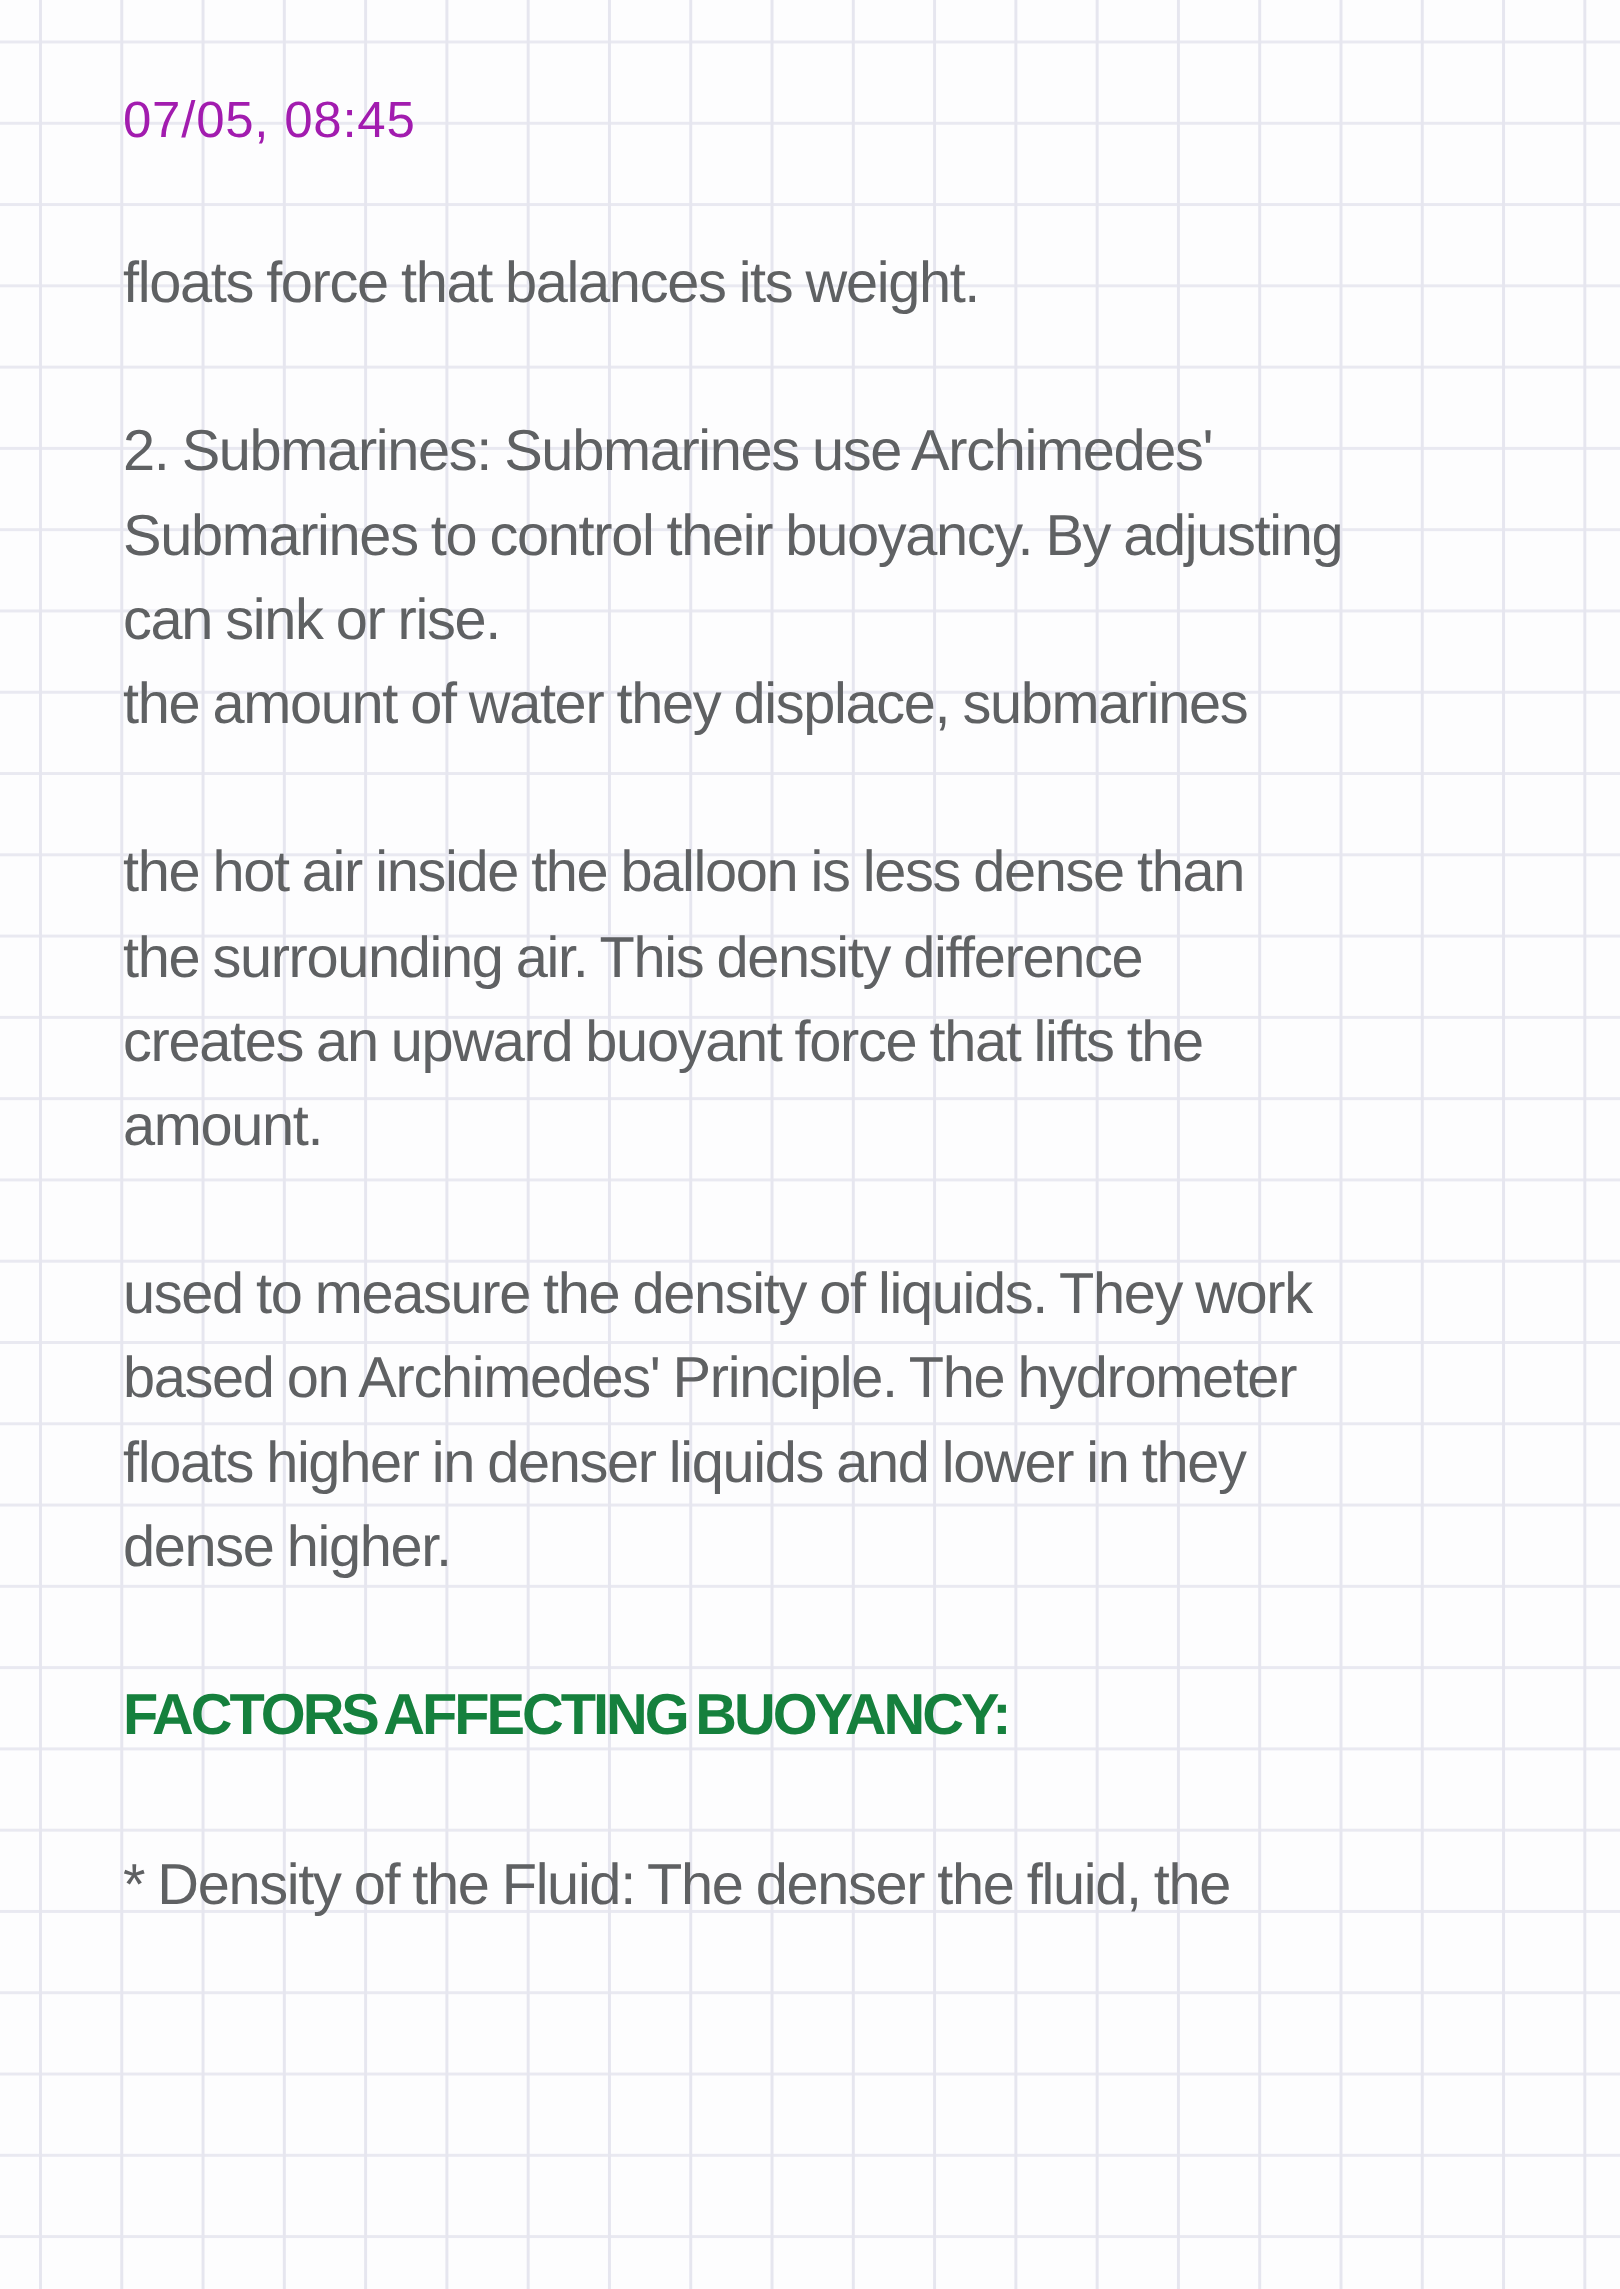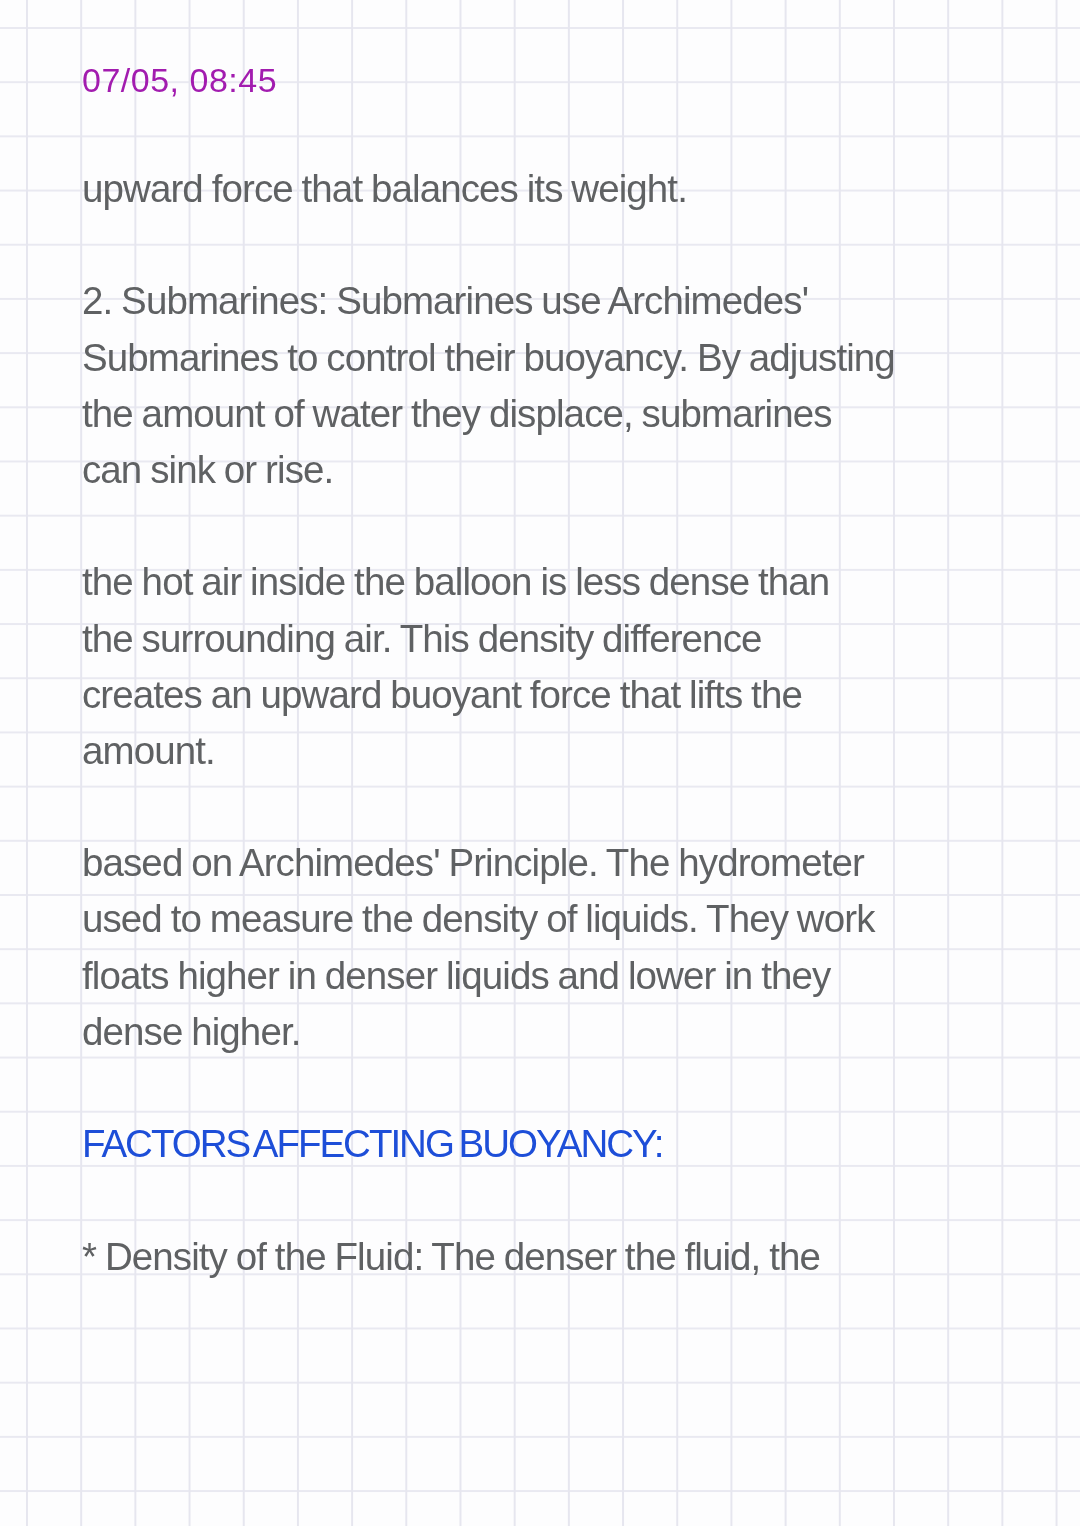--- a/index.html
+++ b/index.html
@@ -49,57 +49,57 @@
     .line {
       display: block;
       white-space: nowrap;
       height: 56.2px;
     }
     .blank {
       display: block;
       height: 56.2px;
     }
     .heading {
-      font-weight: normal;
+      font-weight: bold;
       letter-spacing: -2px;
       word-spacing: -3px;
-      color: #1d4ed8;
+      color: #15803d;
     }
   </style>
 </head>
 <body>
 
 <div class="page">
   <div class="timestamp">07/05, 08:45</div>
 
   <div class="content">
     <div>
-      <span class="line">upward force that balances its weight.</span>
+      <span class="line">floats force that balances its weight.</span>
     </div>
     <span class="blank"></span>
 
     <div>
       <span class="line">2. Submarines: Submarines use Archimedes'</span>
       <span class="line">Submarines to control their buoyancy. By adjusting</span>
+      <span class="line">can sink or rise.</span>
       <span class="line">the amount of water they displace, submarines</span>
-      <span class="line">can sink or rise.</span>
     </div>
     <span class="blank"></span>
 
     <div>
       <span class="line">the hot air inside the balloon is less dense than</span>
       <span class="line">the surrounding air. This density difference</span>
       <span class="line">creates an upward buoyant force that lifts the</span>
       <span class="line">amount.</span>
     </div>
     <span class="blank"></span>
 
     <div>
+      <span class="line">used to measure the density of liquids. They work</span>
       <span class="line">based on Archimedes' Principle. The hydrometer</span>
-      <span class="line">used to measure the density of liquids. They work</span>
       <span class="line">floats higher in denser liquids and lower in they</span>
       <span class="line">dense higher.</span>
     </div>
     <span class="blank"></span>
 
     <span class="line heading">FACTORS AFFECTING BUOYANCY:</span>
     <span class="blank"></span>
 
     <div>
       <span class="line">* Density of the Fluid: The denser the fluid, the</span>

